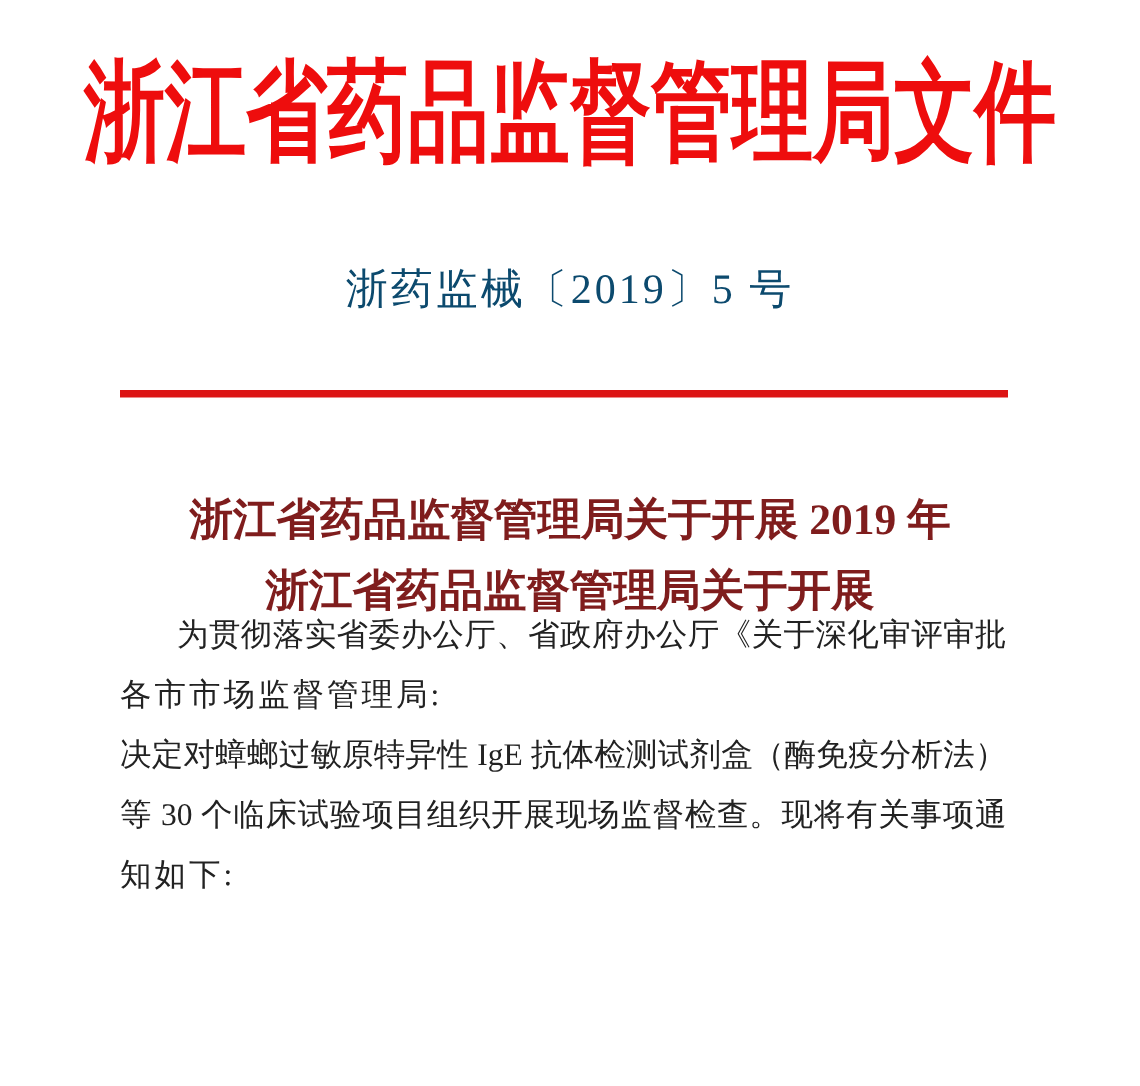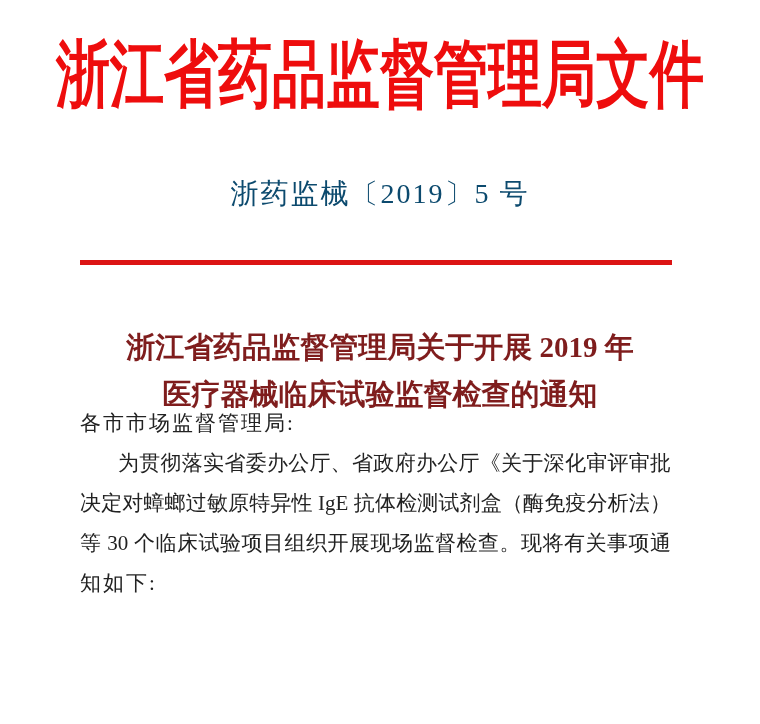--- a/index.html
+++ b/index.html
@@ -101,24 +101,24 @@
   <div class="letterhead">
     <span class="letterhead-text">浙江省药品监督管理局文件</span>
   </div>
 
   <div class="doc-number">浙药监械〔2019〕5 号</div>
 
   <div class="red-divider"></div>
 
   <div class="doc-title">
     <div>浙江省药品监督管理局关于开展 2019 年</div>
-    <div>医疗器械临床试验监督检查的通知</div>
+    <div>浙江省药品监督管理局关于开展</div>
   </div>
 
   <div class="doc-body">
+    <div class="body-line para-line para-first">为贯彻落实省委办公厅、省政府办公厅《关于深化审评审批</div>
     <div class="body-line salutation">各市市场监督管理局:</div>
-    <div class="body-line para-line para-first">为贯彻落实省委办公厅、省政府办公厅《关于深化审评审批</div>
     <div class="body-line para-line">决定对蟑螂过敏原特异性 IgE 抗体检测试剂盒（酶免疫分析法）</div>
     <div class="body-line para-line">等 30 个临床试验项目组织开展现场监督检查。现将有关事项通</div>
     <div class="body-line para-line para-last">知如下:</div>
   </div>
 
 </div>
 
 </body></html>

